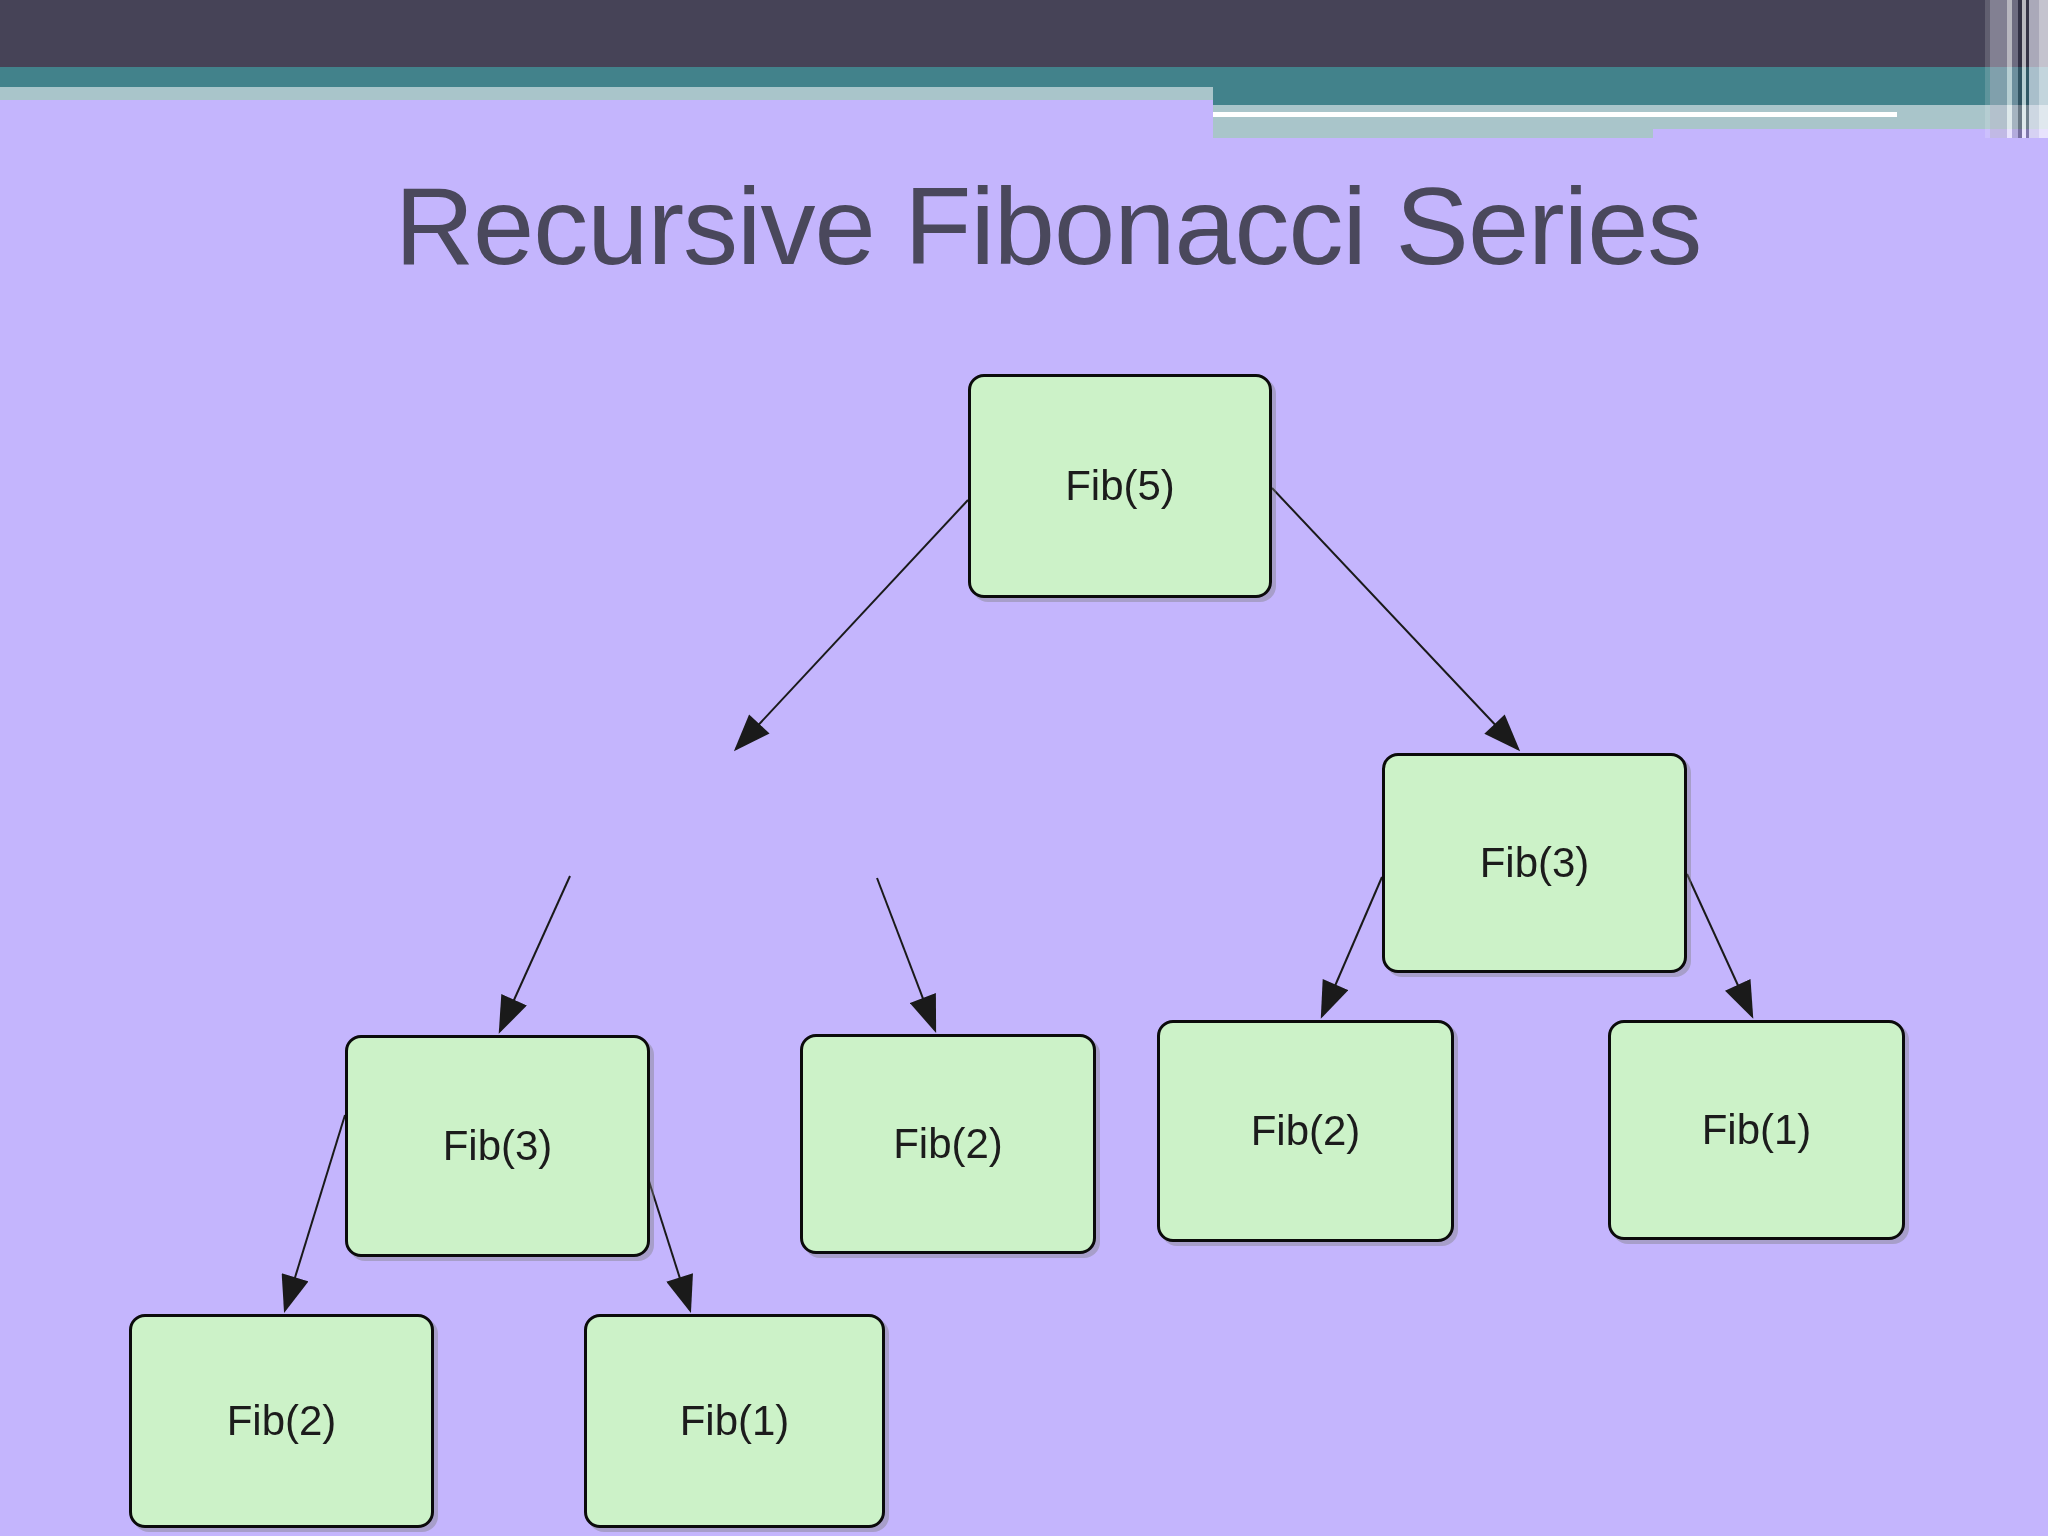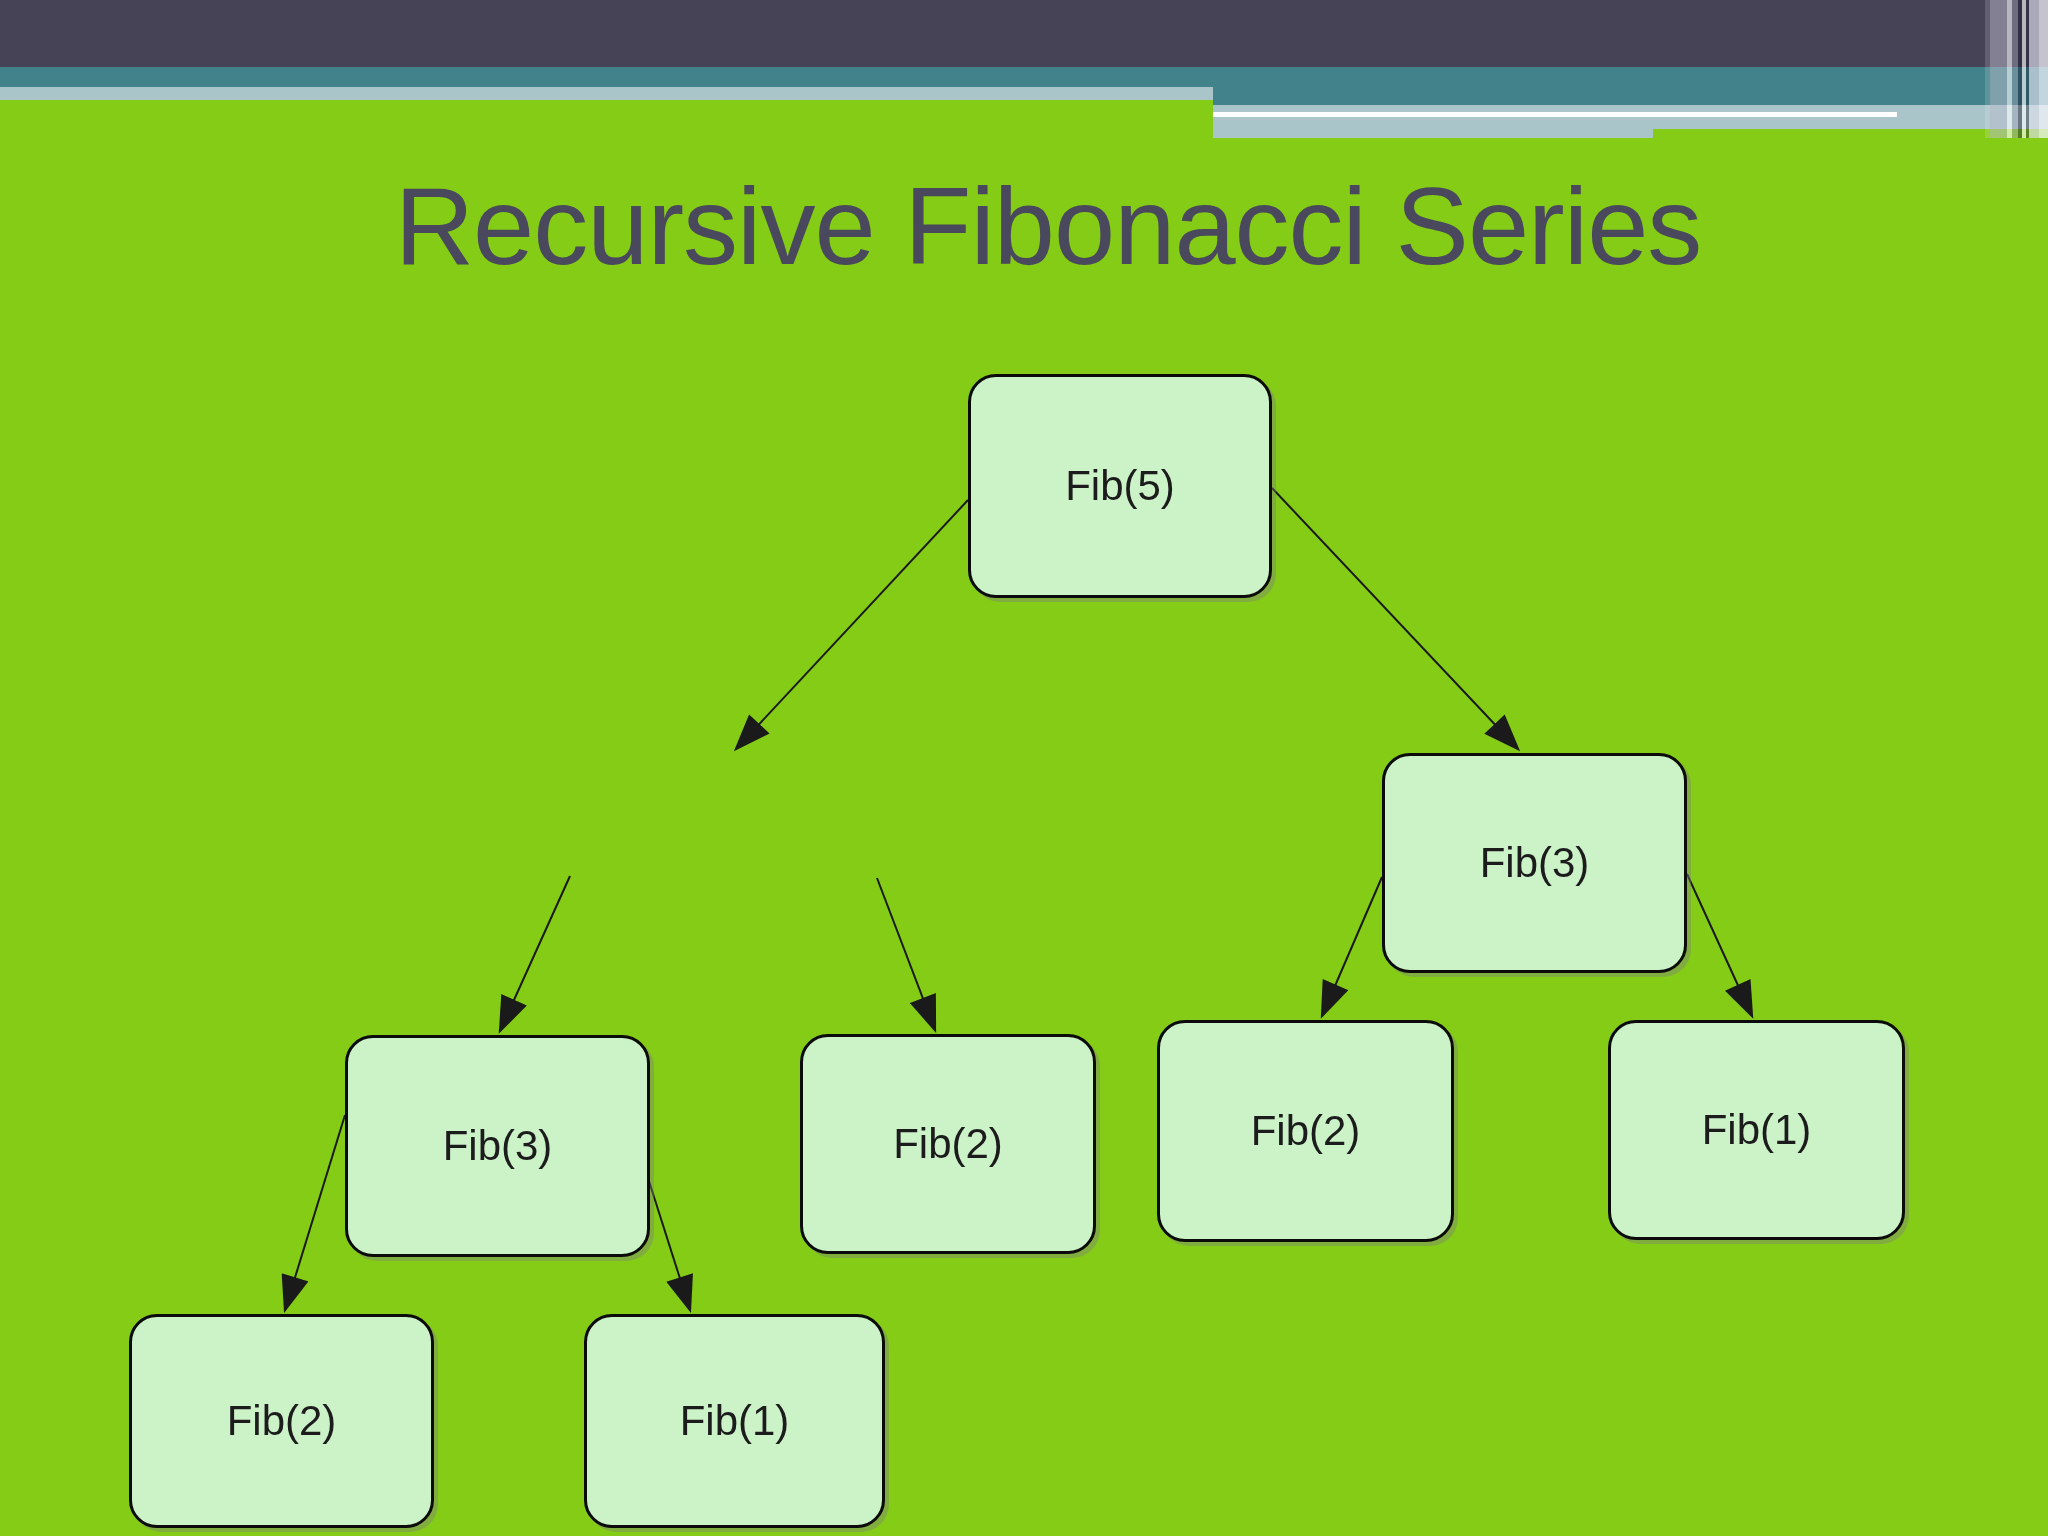--- a/index.html
+++ b/index.html
@@ -5,21 +5,21 @@
   html, body { margin: 0; padding: 0; }
   body {
     width: 2048px; height: 1536px;
     background: #ffffff;
     font-family: "Liberation Sans", sans-serif;
     overflow: hidden;
   }
   .slide {
     position: relative;
     width: 2048px; height: 1536px;
-    background: #84cc16;
+    background: #c4b5fd;
     overflow: hidden;
   }
 
   
   .band { position: absolute; }
   .band-dark      { left: 0;      top: 0;    width: 2048px; height: 67px;  background: #464357; }
   .band-teal-left { left: 0;      top: 67px; width: 1213px; height: 20px;  background: #42828b; }
   .band-light-left{ left: 0;      top: 87px; width: 1213px; height: 13px;  background: #a9c5ca; }
   .band-teal-right{ left: 1213px; top: 67px; width: 835px;  height: 38px;  background: #42828b; }
   .band-light-right-upper { left: 1213px; top: 105px; width: 835px; height: 24px; background: #a9c5ca; }
@@ -51,21 +51,21 @@
   }
 
   
   .edges-layer { position: absolute; left: 0; top: 0; width: 2048px; height: 1536px; }
   .nodes-layer { position: absolute; left: 0; top: 0; width: 2048px; height: 1536px; }
   .node {
     position: absolute;
     box-sizing: border-box;
     background: #ccf2c8;
     border: 3px solid #b91c1c;
-    border-radius: 28px;
+    border-radius: 16px;
     box-shadow: 4px 4px 0 rgba(125,125,125,0.40);
     display: flex;
     align-items: center;
     justify-content: center;
     font-size: 42px;
     color: #1c1c1c;
   }
 </style>
 </head>
 <body>

